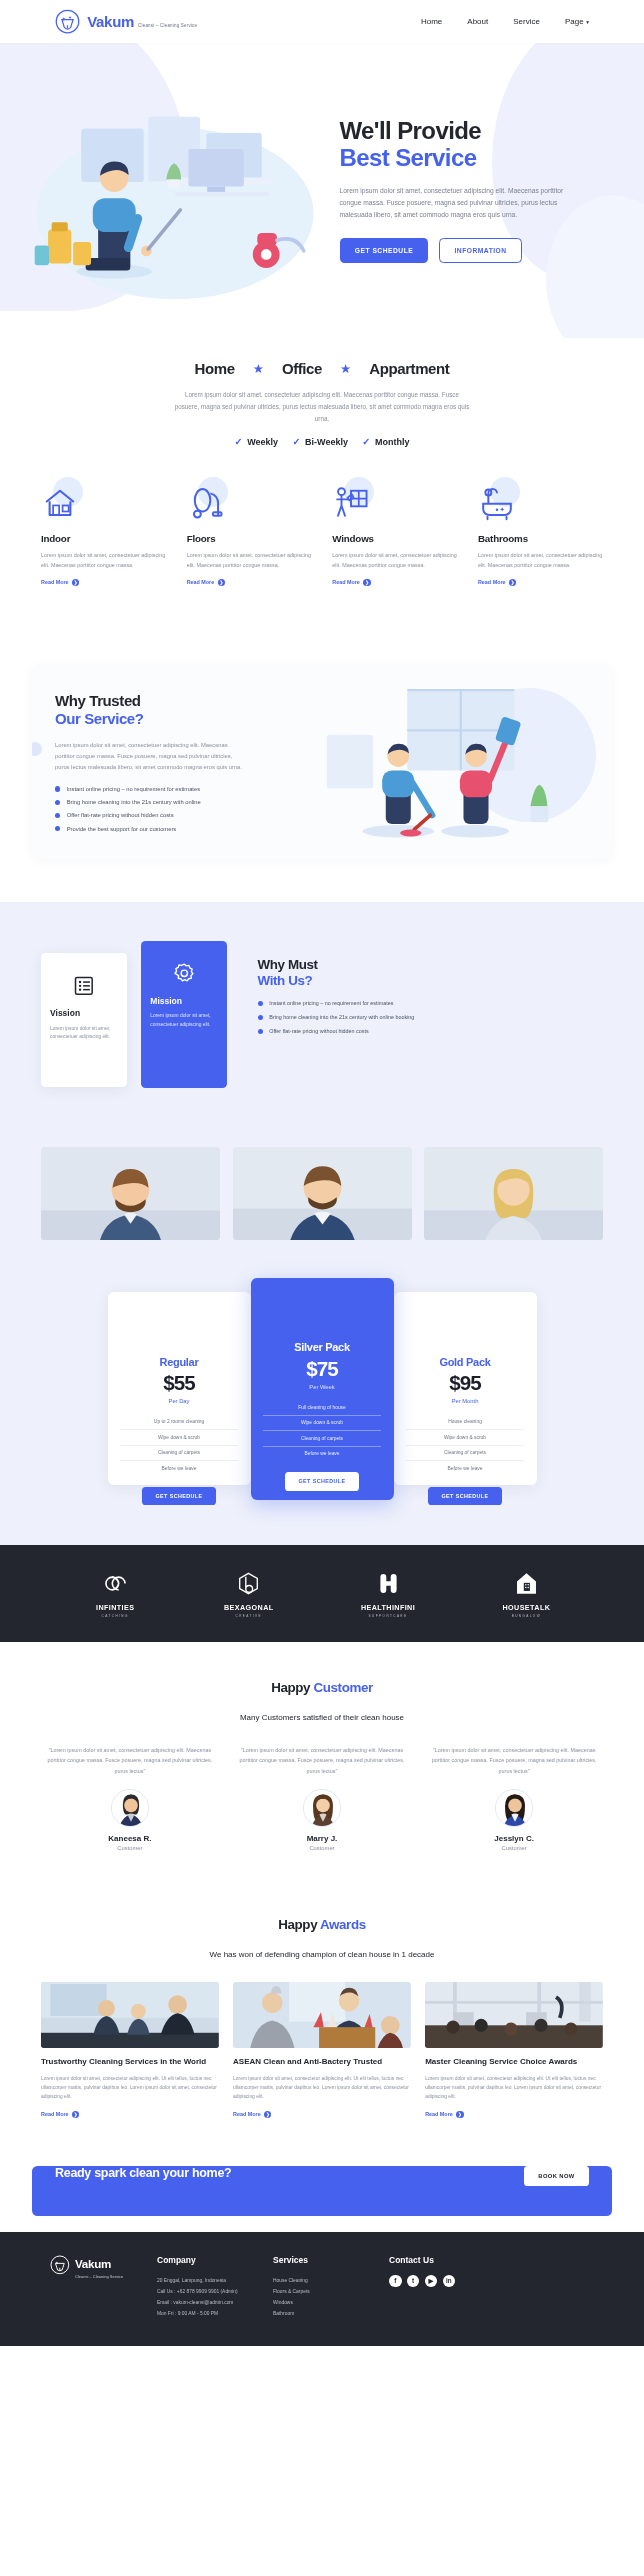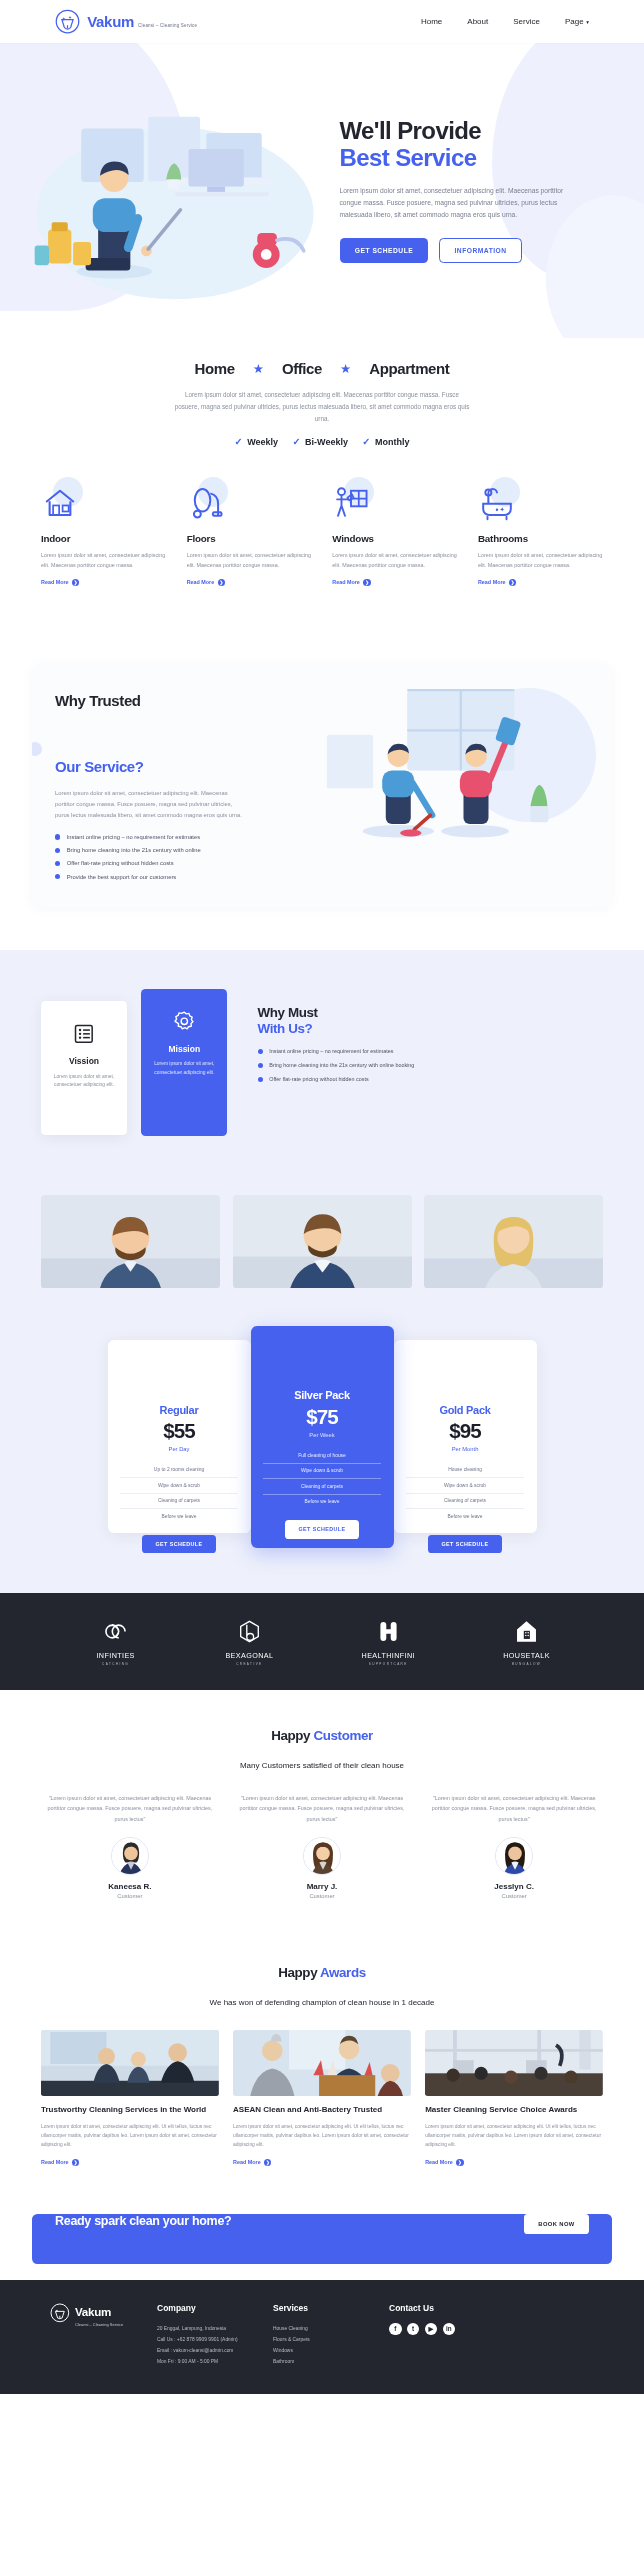--- a/index.html
+++ b/index.html
@@ -105,41 +105,41 @@
   }
 
   
   .why {
     margin:43px 32px 0; background:#fbfcfe; border-radius:9px;
     display:flex; position:relative; overflow:hidden; min-height:188px;
     box-shadow:0 1.8px 12.5px rgba(30,40,90,.04);
   }
   .why-l { width:268px; padding:27px 0 27px 23px; position:relative; z-index:3; }
   .why-t { font-size:15px; font-weight:bold; line-height:1.2; letter-spacing:-0.4px; }
-  .why-t .accent { color:#4561ee; display:block;margin-top:48px; }
+  .why-t .accent { color:#4561ee; display:block; }
   .why-d { margin-top:11.6px; font-size:5.8px; color:#8a8f9e; line-height:1.95; max-width:192px; }
   .why-list { margin-top:12.5px; display:flex; flex-direction:column; gap:7.2px; }
   .why-li { display:flex; align-items:center; gap:6.3px; font-size:5.8px; color:#4b5164; }
   .bullet { width:5.4px; height:5.4px; border-radius:50%; background:#4561ee; flex:0 0 5.4px; }
   .why-r { flex:1; position:relative; }
   .why-circle {
     position:absolute; right:16px; top:23px; width:134px; height:134px;
     background:#e9effc; border-radius:50%;
   }
   .why-deco-dot {
     position:absolute; left:-4.5px; top:77px; width:14.3px; height:14.3px;
     background:#dfe5fa; border-radius:50%;
   }
 
   
   .vm-sec {
     margin-top:43px; background:#eef1fb; padding:39px 41px 32px; display:flex; gap:14.3px;
   }
   .vm-card {
-    width:86px; border-radius:4.5px; padding:21.5px 9px; text-align:center;
+    width:86px; border-radius:4.5px; padding:21.5px 9px; 
   }
   .vm-white { background:#fff; box-shadow:0 2.7px 14.3px rgba(30,40,90,.07); margin-top:12.5px; height:134px;}
   .vm-blue { background:#4561ee; height:147px; }
   .vm-ico { height:23px; display:flex; align-items:center; justify-content:center; margin-bottom:10.7px; }
   .vm-title { font-size:8.5px; font-weight:bold; }
   .vm-white .vm-title { color:#23262f; }
   .vm-blue .vm-title { color:#fff; }
   .vm-desc { margin-top:6.3px; font-size:4.9px; line-height:1.8; }
   .vm-white .vm-desc { color:#8a8f9e; }
   .vm-blue .vm-desc { color:#dfe4fd; }
@@ -185,21 +185,21 @@
   .pc-side .pc-btn { background:#4561ee; color:#fff; }
   .pc-mid .pc-btn { background:#fff; color:#4561ee; }
 
   
   .partners {
     background:#23262f; height:97px; display:flex; align-items:center;
     justify-content:space-around; padding:0 50px;
   }
   .pt { text-align:center; color:#fff; }
   .pt-ico { height:30px; display:flex; align-items:center; justify-content:center; }
-  .pt-n { font-size:7.2px; font-weight:normal; letter-spacing:0.4px; margin-top:4.5px; }
+  .pt-n { font-size:7.2px; font-weight:bold; letter-spacing:0.4px; margin-top:4.5px; }
   .pt-s { font-size:3.1px; letter-spacing:1.4px; margin-top:1.8px; color:#b9bcc6; }
 
   
   .tst-sec { background:#fff; padding:38px 0 30px; text-align:center; }
   .sec-title { font-size:13.4px; font-weight:bold; letter-spacing:-0.4px; }
   .sec-title .accent { color:#4561ee; }
   .sec-sub { margin-top:18px; font-size:8px; color:#23262f; }
   .tst-row { display:flex; gap:14.3px; padding:23px 41px 0; }
   .tst { flex:1; text-align:center; }
   .tst-q { font-size:5.4px; color:#8a8f9e; line-height:1.95; padding:0 3.6px; }

